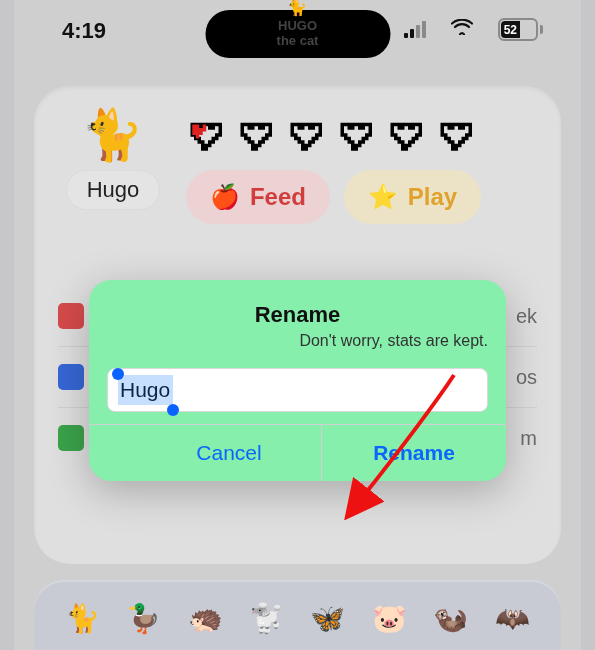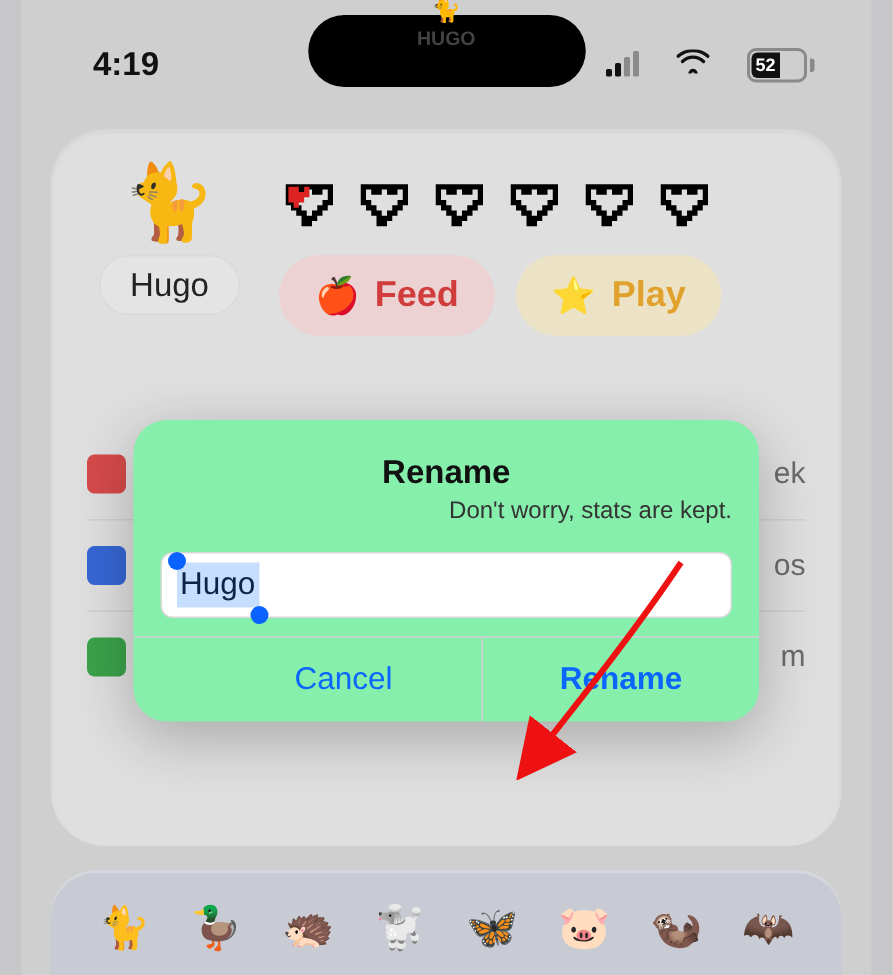--- a/index.html
+++ b/index.html
@@ -22,21 +22,21 @@
     overflow: hidden;
   }
   
   .status-bar {
     position: absolute;
     top: 18px;
     left: 0;
     right: 0;
     height: 50px;
     display: flex;
-    align-items: center;
+    align-items: flex-start;
     justify-content: space-between;
     padding: 0 38px 0 48px;
   }
   .status-time {
     font-size: 22px;
     font-weight: 700;
     color: #111;
   }
   .status-right {
     display: flex;
@@ -357,20 +357,21 @@
             </span>
         </span>
         <span class="battery-nub"></span>
       </span>
     </div>
   </div>
 
   <div class="dynamic-island">
     <div class="island-sprite">🐈</div>
     <div>HUGO</div>
+    <div>the cat</div>
   </div>
 
   <div class="card">
     <div class="pet-header">
       <div class="pet-col">
         <div class="pet-sprite">🐈</div>
         <div class="pet-name-chip">Hugo</div>
       </div>
       <div>
         <div class="hearts-row">

